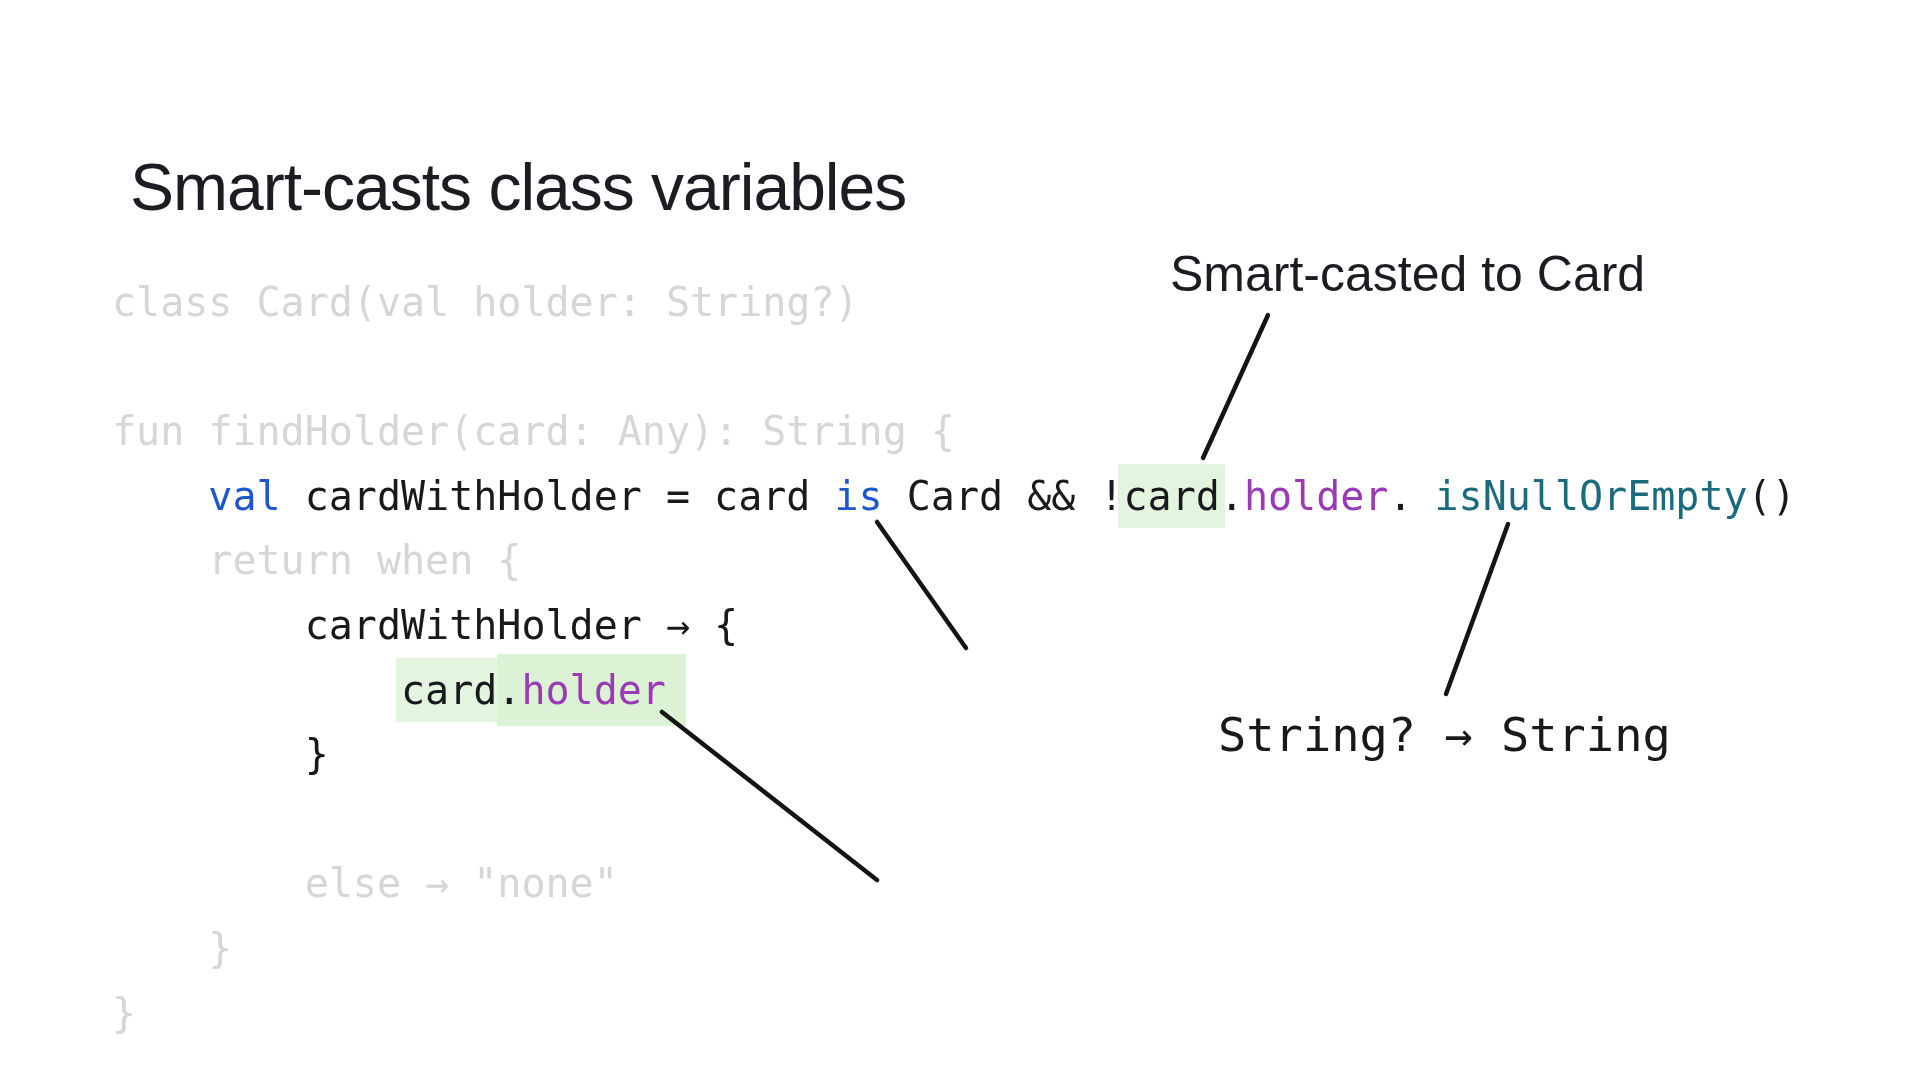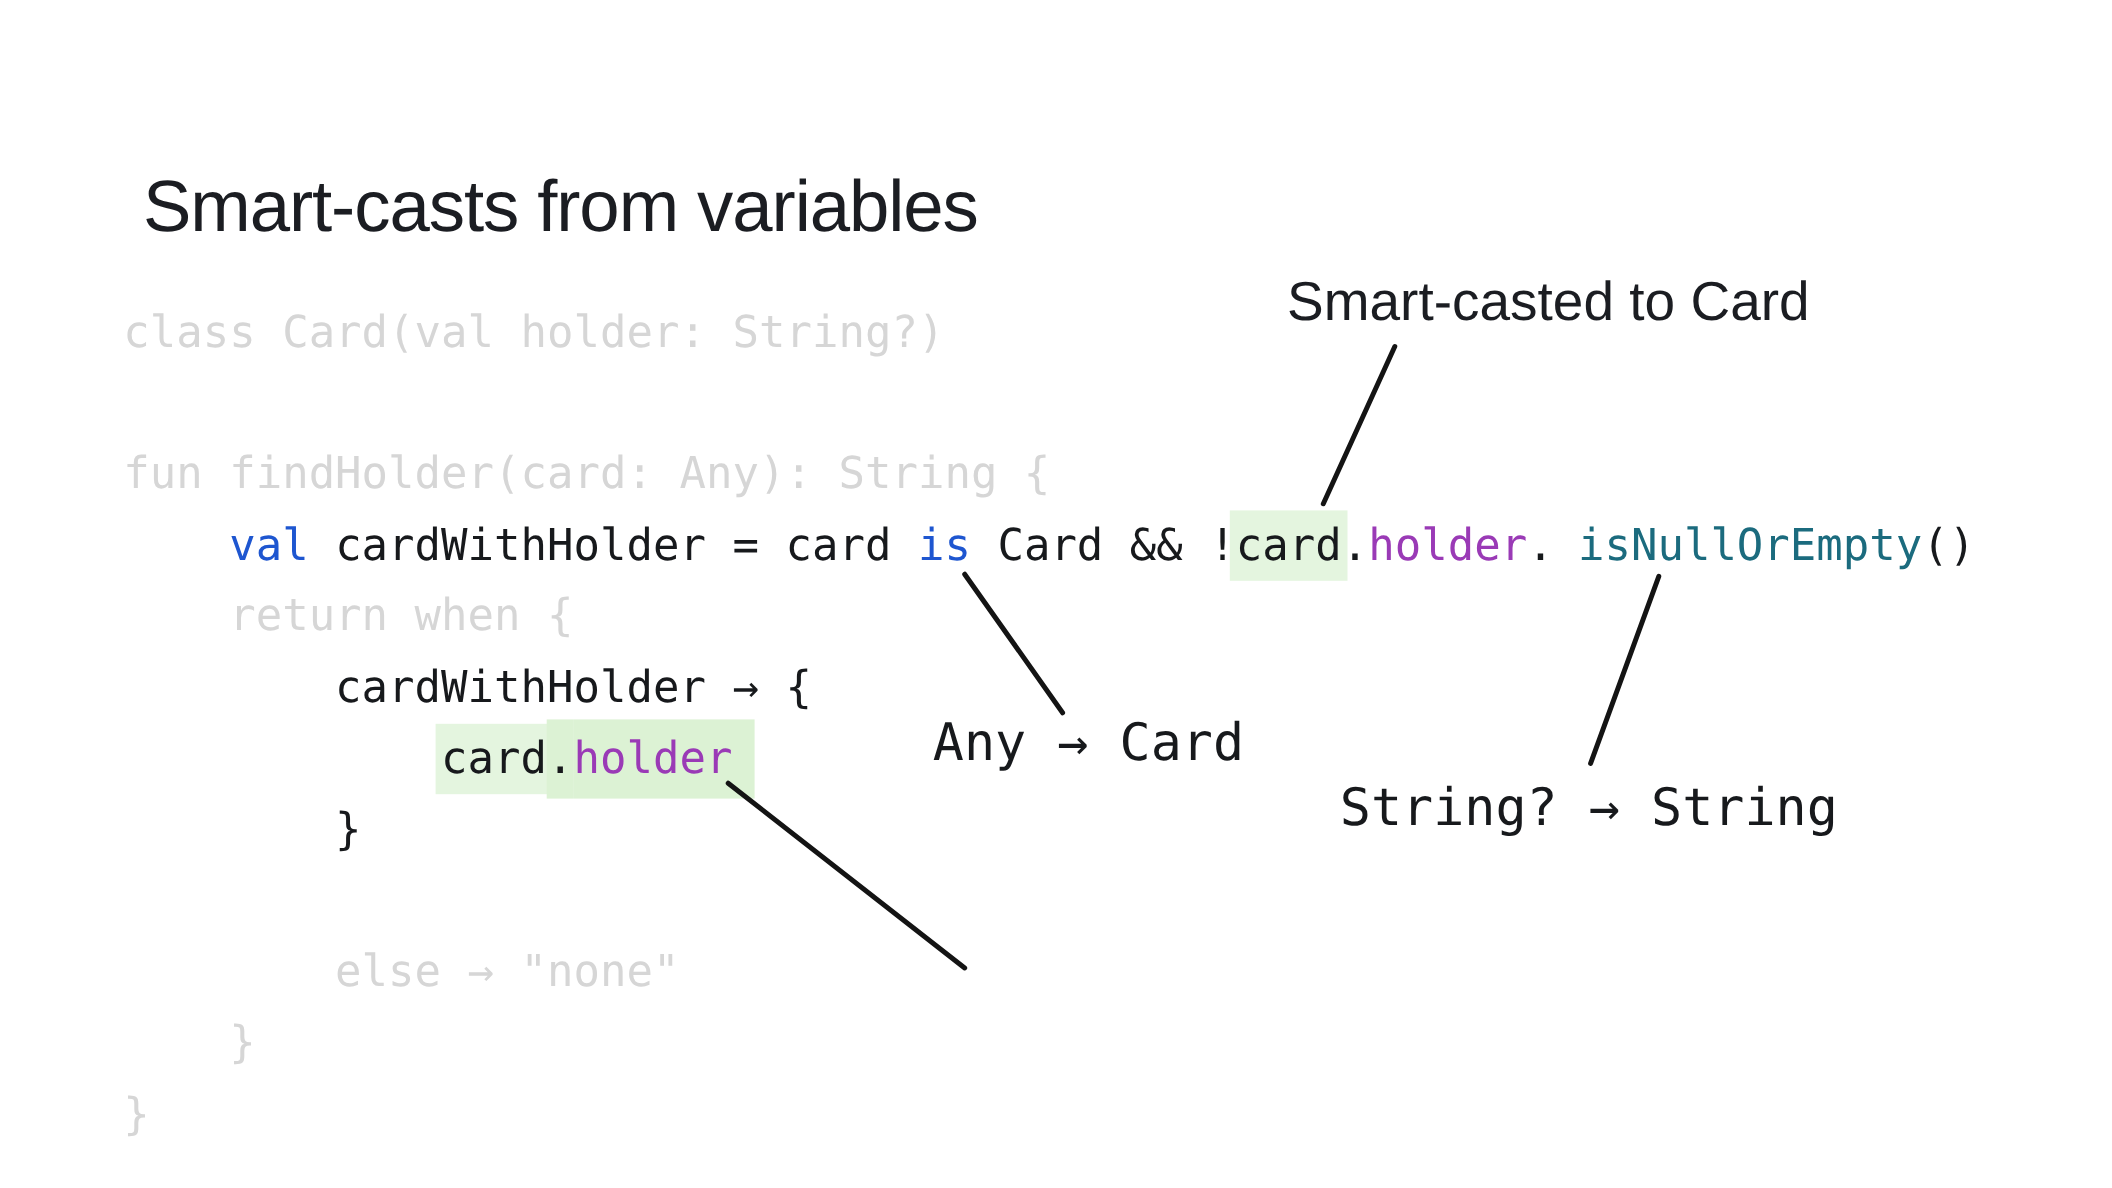--- a/index.html
+++ b/index.html
@@ -85,31 +85,30 @@
     stroke:var(--connector);
     stroke-width:4.5;
     stroke-linecap:round;
   }
 </style>
 </head>
 <body>
 
 <div class="slide">
 
-  <h1 class="page-title">Smart-casts from variables</h1>
+  <h1 class="page-title">Smart-casts class variables</h1>
 
   <pre class="code-block"><div class="code-line"><span class="dim">class Card(val holder: String?)</span></div><div class="code-line">&nbsp;</div><div class="code-line"><span class="dim">fun findHolder(card: Any): String {</span></div><div class="code-line"><span class="plain">    </span><span class="keyword">val</span><span class="plain"> cardWithHolder = card </span><span class="keyword">is</span><span class="plain"> Card &amp;&amp; !</span><span class="plain hl-a">card</span><span class="plain">.</span><span class="property">holder</span><span class="plain">.</span><span class="function">isNullOrEmpty</span><span class="plain">()</span></div><div class="code-line"><span class="dim">    return when {</span></div><div class="code-line"><span class="plain">        cardWithHolder → {</span></div><div class="code-line"><span class="plain">            </span><span class="plain hl-a">card</span><span class="plain hl-b">.</span><span class="property hl-b hl-b-end">holder</span></div><div class="code-line"><span class="plain">        }</span></div><div class="code-line">&nbsp;</div><div class="code-line"><span class="dim">        else → "none"</span></div><div class="code-line"><span class="dim">    }</span></div><div class="code-line"><span class="dim">}</span></div></pre>
 
   <svg class="connector-overlay" viewBox="0 0 1920 1080">
     <line x1="1268" y1="315" x2="1203" y2="458"></line>
     <line x1="877" y1="522" x2="966" y2="648"></line>
     <line x1="1508" y1="524" x2="1446" y2="694"></line>
     <line x1="662" y1="712" x2="877" y2="880"></line>
   </svg>
 
   <div class="annotation-sans" id="label-smart-casted-card">Smart-casted to Card</div>
 
-  <div class="annotation-mono" id="label-any-to-card">Any → Card</div>
 
   <div class="annotation-mono" id="label-string-nullable">String? → String</div>
 
 
 </div>
 
 </body></html>

